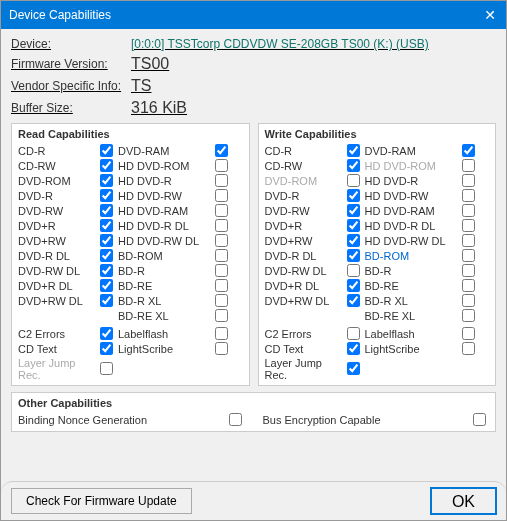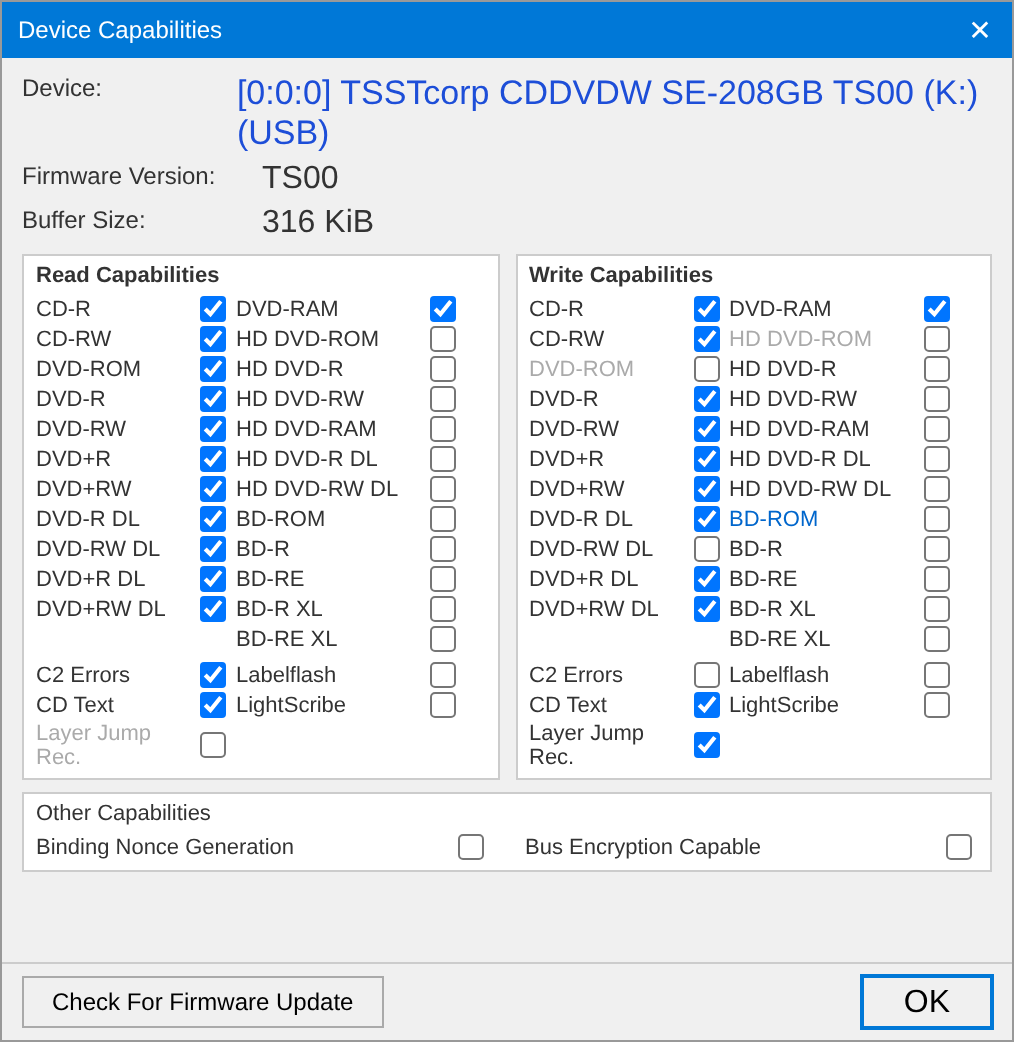--- a/index.html
+++ b/index.html
@@ -47,31 +47,32 @@
       justify-content: center;
       padding: 0;
     }
     .content {
       padding: 8px 10px;
       flex: 1;
       overflow: hidden;
     }
     .info-row {
       display: flex;
-      align-items: flex-start;
+      align-items: center;
       margin-bottom: 4px;
+      text-decoration: underline;
     }
     .info-label {
       width: 120px;
       color: #333;
       font-size: 12px;
     }
     .info-value {
-      color: #1d4ed8;
-      font-size: 17px;
+      color: #0f766e;
+      font-size: 12px;
     }
     .info-value-plain {
       color: #333;
       font-size: 16px;
     }
     .info-input {
       width: 120px;
       height: 18px;
       border: 1px solid #aaa;
       background: white;
@@ -128,37 +129,38 @@
       align-items: center;
       margin-top: 4px;
     }
     .other-capabilities {
       border: 1px solid #ccc;
       background: white;
       padding: 4px 6px;
       margin-top: 6px;
     }
     .other-title {
-      font-weight: normal;
+      font-weight: bold;
       font-size: 11px;
       margin-bottom: 4px;
       color: #333;
     }
     .other-grid {
       display: grid;
       grid-template-columns: 1fr 16px 1fr 16px;
       gap: 18px;
       align-items: center;
     }
     .footer {
       display: flex;
       justify-content: space-between;
       align-items: center;
       padding: 6px 10px;
       border-top: 1px solid #ccc;
+      border-radius: 12px;
     }
     .btn {
       padding: 4px 14px;
       font-size: 12px;
       background: #f0f0f0;
       border: 1px solid #aaa;
       cursor: pointer;
       height: 26px;
     }
     .btn-primary {
@@ -184,20 +186,24 @@
 
     <div class="info-row">
       <span class="info-label">Device:</span>
       <span class="info-value">[0:0:0] TSSTcorp CDDVDW SE-208GB TS00 (K:) (USB)</span>
     </div>
     <div class="info-row">
       <span class="info-label">Firmware Version:</span>
       <span class="info-value-plain">TS00</span>
     </div>
     <div class="info-row">
+      <span class="info-label">Vendor Specific Info:</span>
+      <span class="info-value-plain">TS</span>
+    </div>
+    <div class="info-row">
       <span class="info-label">Buffer Size:</span>
       <span class="info-value-plain">316 KiB</span>
     </div>
 
     <div class="capabilities-row">
 
       <div class="cap-section">
         <div class="cap-title">Read Capabilities</div>
         <div class="cap-grid">
 

